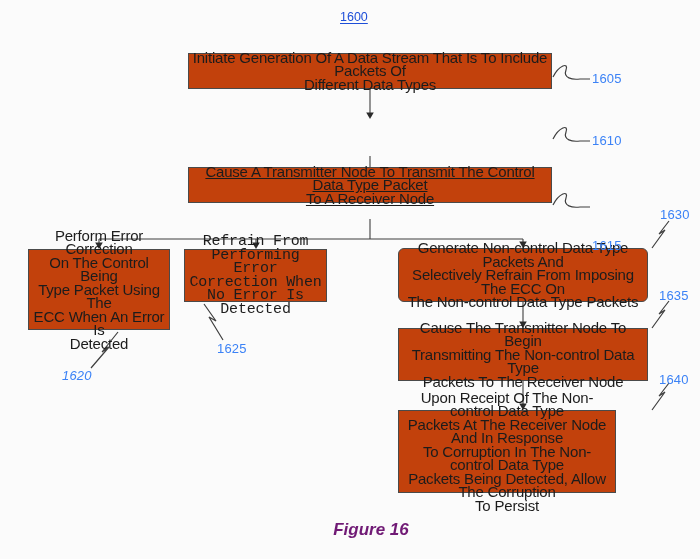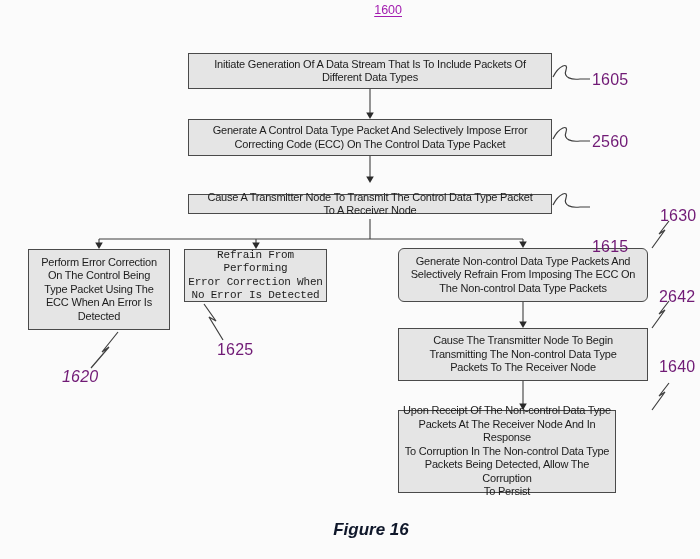--- a/index.html
+++ b/index.html
@@ -4,35 +4,35 @@
 <style>
   html,body{margin:0;padding:0;background:#ffffff;}
   .stage{
     position:relative;width:700px;height:559px;
     background:#fbfbfb;overflow:hidden;
     font-family:"Liberation Sans",sans-serif;color:#1c1c1c;
   }
   .svg-layer{position:absolute;left:0;top:0;width:700px;height:559px;}
   .box{
     position:absolute;box-sizing:border-box;
-    border:1px solid #4a4a4a;background:#e5e5e5;
+    border:1px solid #4a4a4a;background:#c2410c;
     display:flex;align-items:center;justify-content:center;
-    text-align:center;font-size:11px;line-height:13.5px;
+    text-align:center;font-size:15px;line-height:13.5px;
     letter-spacing:-0.2px;white-space:pre-line;padding:2px 3px;
   }
   .ref{
-    position:absolute;font-size:16px;color:#701a75;letter-spacing:0.2px;text-align:right;
+    position:absolute;font-size:13px;color:#3b82f6;letter-spacing:0.2px;text-align:right;
   }
   .diagram-number{
-    position:absolute;left:340px;top:3px;width:62px;text-align:right;
-    font-size:12.5px;text-decoration:underline;text-underline-offset:2px;color:#a21caf;
+    position:absolute;left:340px;top:10px;width:62px;text-align:left;
+    font-size:12.5px;text-decoration:underline;text-underline-offset:2px;color:#1d4ed8;
   }
   .figure-caption{
     position:absolute;left:300px;top:520px;width:142px;text-align:center;
-    font-size:17px;font-weight:bold;font-style:italic;color:#0f172a;
+    font-size:17px;font-weight:bold;font-style:italic;color:#701a75;
   }
 </style>
 </head>
 <body>
 
 <div class="stage">
 
   <svg class="svg-layer" viewBox="0 0 700 559" xmlns="http://www.w3.org/2000/svg">
     <g stroke="#3f3f3f" stroke-width="1.1" fill="none">
 
@@ -69,23 +69,21 @@
 
       <path d="M118,332 L102,352 L109,347 L91,368"></path>
       <path d="M204,304 L216,321 L209,317 L223,340"></path>
     </g>
   </svg>
 
   <div class="diagram-number">1600</div>
 
   <div class="box" style="left:188px;top:53px;width:364px;height:36px;">Initiate Generation Of A Data Stream That Is To Include Packets Of
 Different Data Types</div>
-  <div class="box" style="left:188px;top:119px;width:364px;height:37px;">Generate A Control Data Type Packet And Selectively Impose Error
-Correcting Code (ECC) On The Control Data Type Packet</div>
-  <div class="box" style="left:188px;top:194px;width:364px;height:20px;">Cause A Transmitter Node To Transmit The Control Data Type Packet
+  <div class="box" style="left:188px;top:167px;width:364px;height:36px;text-decoration:underline;">Cause A Transmitter Node To Transmit The Control Data Type Packet
 To A Receiver Node</div>
   <div class="box" style="left:28px;top:249px;width:142px;height:81px;">Perform Error Correction
 On The Control Being
 Type Packet Using The
 ECC When An Error Is
 Detected</div>
   <div class="box" style="left:184px;top:249px;width:143px;height:53px;font-family:Liberation Mono, monospace;">Refrain From Performing
 Error Correction When
 No Error Is Detected</div>
   <div class="box" style="left:398px;top:248px;width:250px;height:54px;border-radius:6px;">Generate Non-control Data Type Packets And
@@ -94,22 +92,22 @@
   <div class="box" style="left:398px;top:328px;width:250px;height:53px;">Cause The Transmitter Node To Begin
 Transmitting The Non-control Data Type
 Packets To The Receiver Node</div>
   <div class="box" style="left:398px;top:410px;width:218px;height:83px;">Upon Receipt Of The Non-control Data Type
 Packets At The Receiver Node And In Response
 To Corruption In The Non-control Data Type
 Packets Being Detected, Allow The Corruption
 To Persist</div>
 
   <div class="ref" style="left:592px;top:71px;">1605</div>
-  <div class="ref" style="left:592px;top:133px;">2560</div>
+  <div class="ref" style="left:592px;top:133px;">1610</div>
   <div class="ref" style="left:592px;top:198px;margin-top:40px;">1615</div>
   <div class="ref" style="left:62px;top:368px;font-style:italic;">1620</div>
   <div class="ref" style="left:217px;top:341px;">1625</div>
   <div class="ref" style="left:660px;top:207px;">1630</div>
-  <div class="ref" style="left:659px;top:288px;">2642</div>
-  <div class="ref" style="left:659px;top:358px;">1640</div>
+  <div class="ref" style="left:659px;top:288px;">1635</div>
+  <div class="ref" style="left:659px;top:372px;">1640</div>
 
   <div class="figure-caption">Figure 16</div>
 </div>
 
 </body></html>

